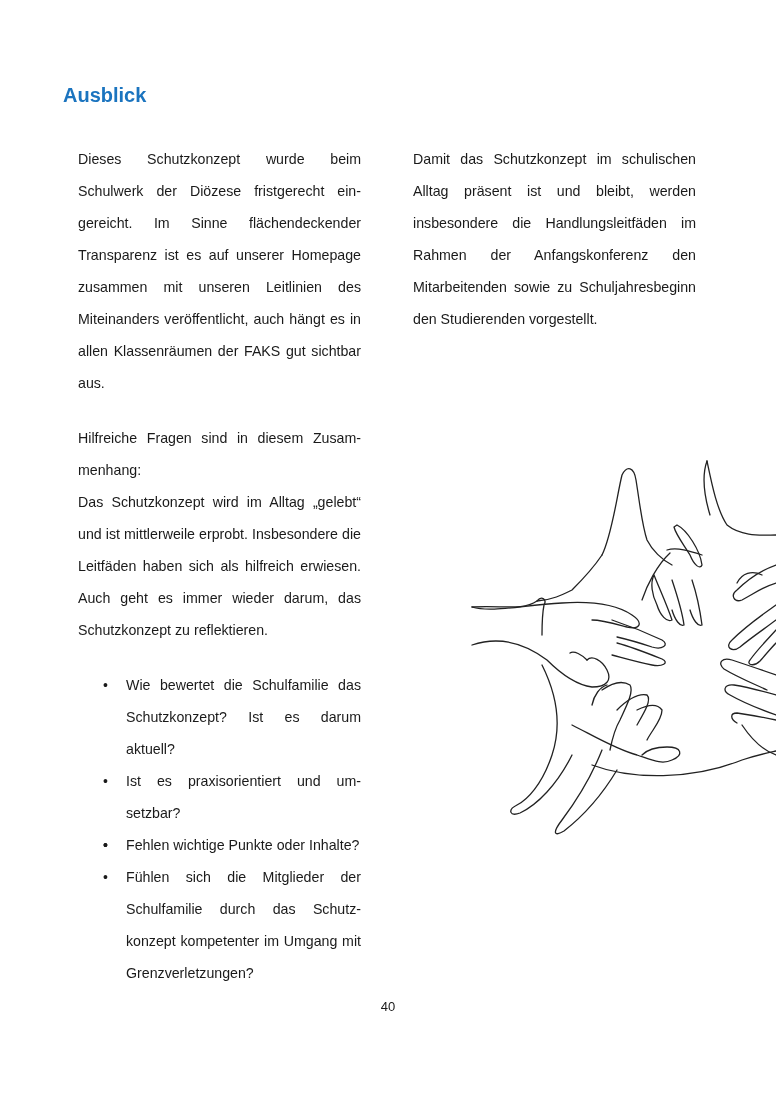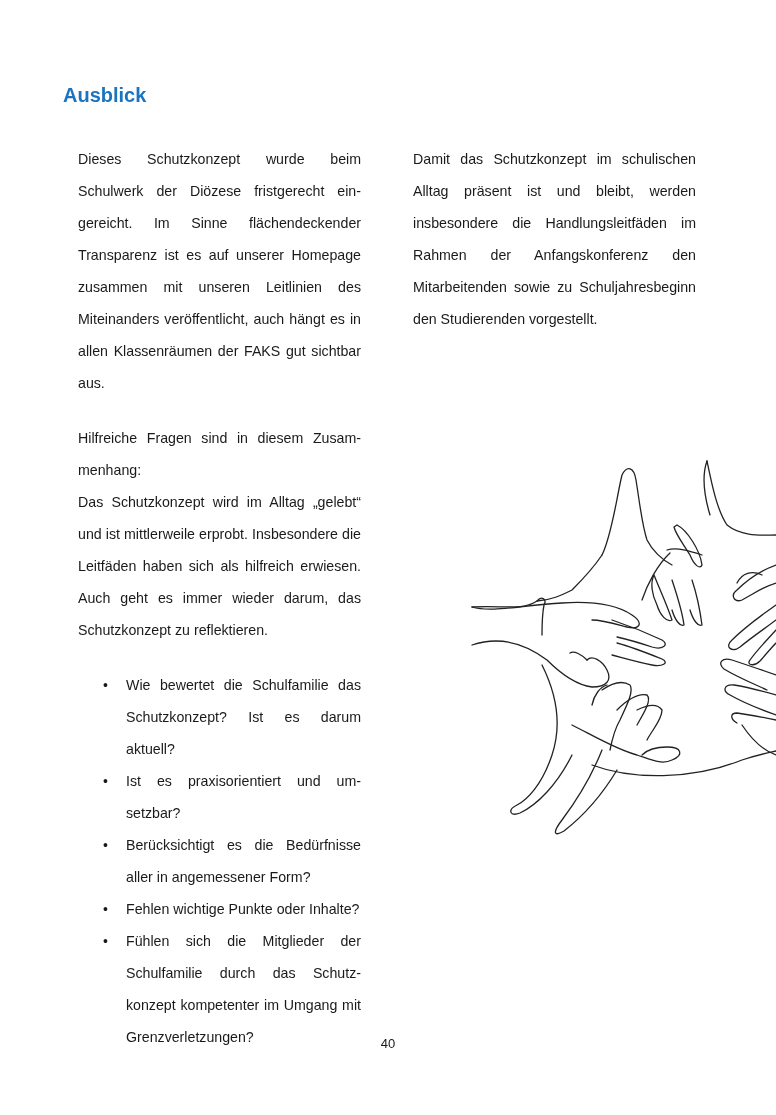--- a/index.html
+++ b/index.html
@@ -24,37 +24,37 @@
       list-style: none; margin: 22.8px 0 0 0; padding: 0 0 0 48px;
     }
     ul.questions li { position: relative; margin: 0; }
     ul.questions li .bullet {
       position: absolute; left: -23px; top: 0; font-size: 14px;
     }
     .illustration {
       position: absolute; left: 462px; top: 455px; width: 314px; height: 390px;
     }
     .page-number {
-      position: absolute; left: 0; width: 776px; top: 1036px; text-align: center;
+      position: absolute; left: 0; width: 776px; top: 999px; text-align: center;
       font-size: 13px; color: #1a1a1a;
     }
   </style>
 </head>
 <body>
 
 <h1 class="heading">Ausblick</h1>
 
 <div class="col left">
   <p>Dieses Schutzkonzept wurde beim Schulwerk der Diözese fristgerecht ein­gereicht. Im Sinne flächendeckender Transparenz ist es auf unserer Home­page zusammen mit unseren Leitlinien des Miteinanders veröffentlicht, auch hängt es in allen Klassenräumen der FAKS gut sichtbar aus.</p>
   <p style="margin-bottom:0">Hilfreiche Fragen sind in diesem Zusam­menhang:</p>
   <p>Das Schutzkonzept wird im Alltag „ge­lebt“ und ist mittlerweile erprobt. Insbe­sondere die Leitfäden haben sich als hilf­reich erwiesen. Auch geht es immer wie­der darum, das Schutzkonzept zu reflek­tieren.</p>
   <ul class="questions">
     <li><span class="bullet">•</span><span>Wie bewertet die Schulfamilie das Schutzkonzept? Ist es darum aktuell?</span></li>
     <li><span class="bullet">•</span><span>Ist es praxisorientiert und um­setzbar?</span></li>
-    <li><span class="bullet">•</span><span>Berücksichtigt es die Bedürfnisse aller in angemessener Form?</span></li>
+    <li><span class="bullet">•</span></li>
     <li><span class="bullet">•</span><span>Fehlen wichtige Punkte oder In­halte?</span></li>
     <li><span class="bullet">•</span><span>Fühlen sich die Mitglieder der Schulfamilie durch das Schutz­konzept kompetenter im Umgang mit Grenzverletzungen?</span></li>
   </ul>
 </div>
 
 <div class="col right">
   <p>Damit das Schutzkonzept im schuli­schen Alltag präsent ist und bleibt, wer­den insbesondere die Handlungsleitfä­den im Rahmen der Anfangskonferenz den Mitarbeitenden sowie zu Schuljah­resbeginn den Studierenden vorgestellt.</p>
 </div>
 
 <div class="illustration">

